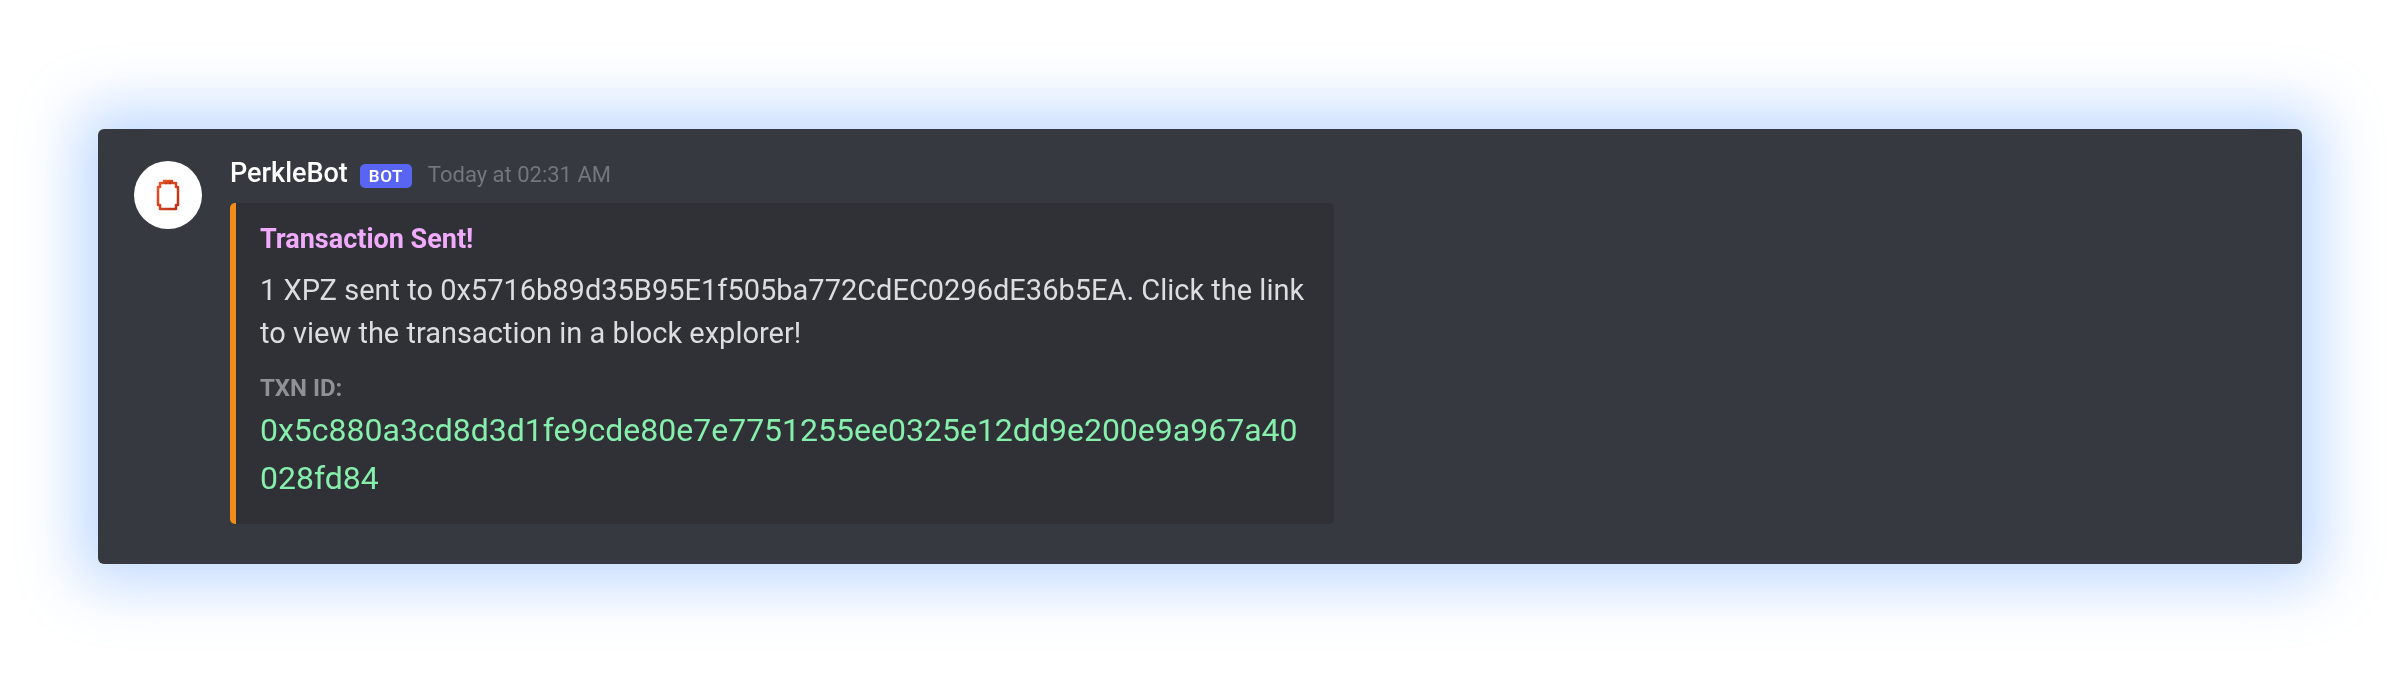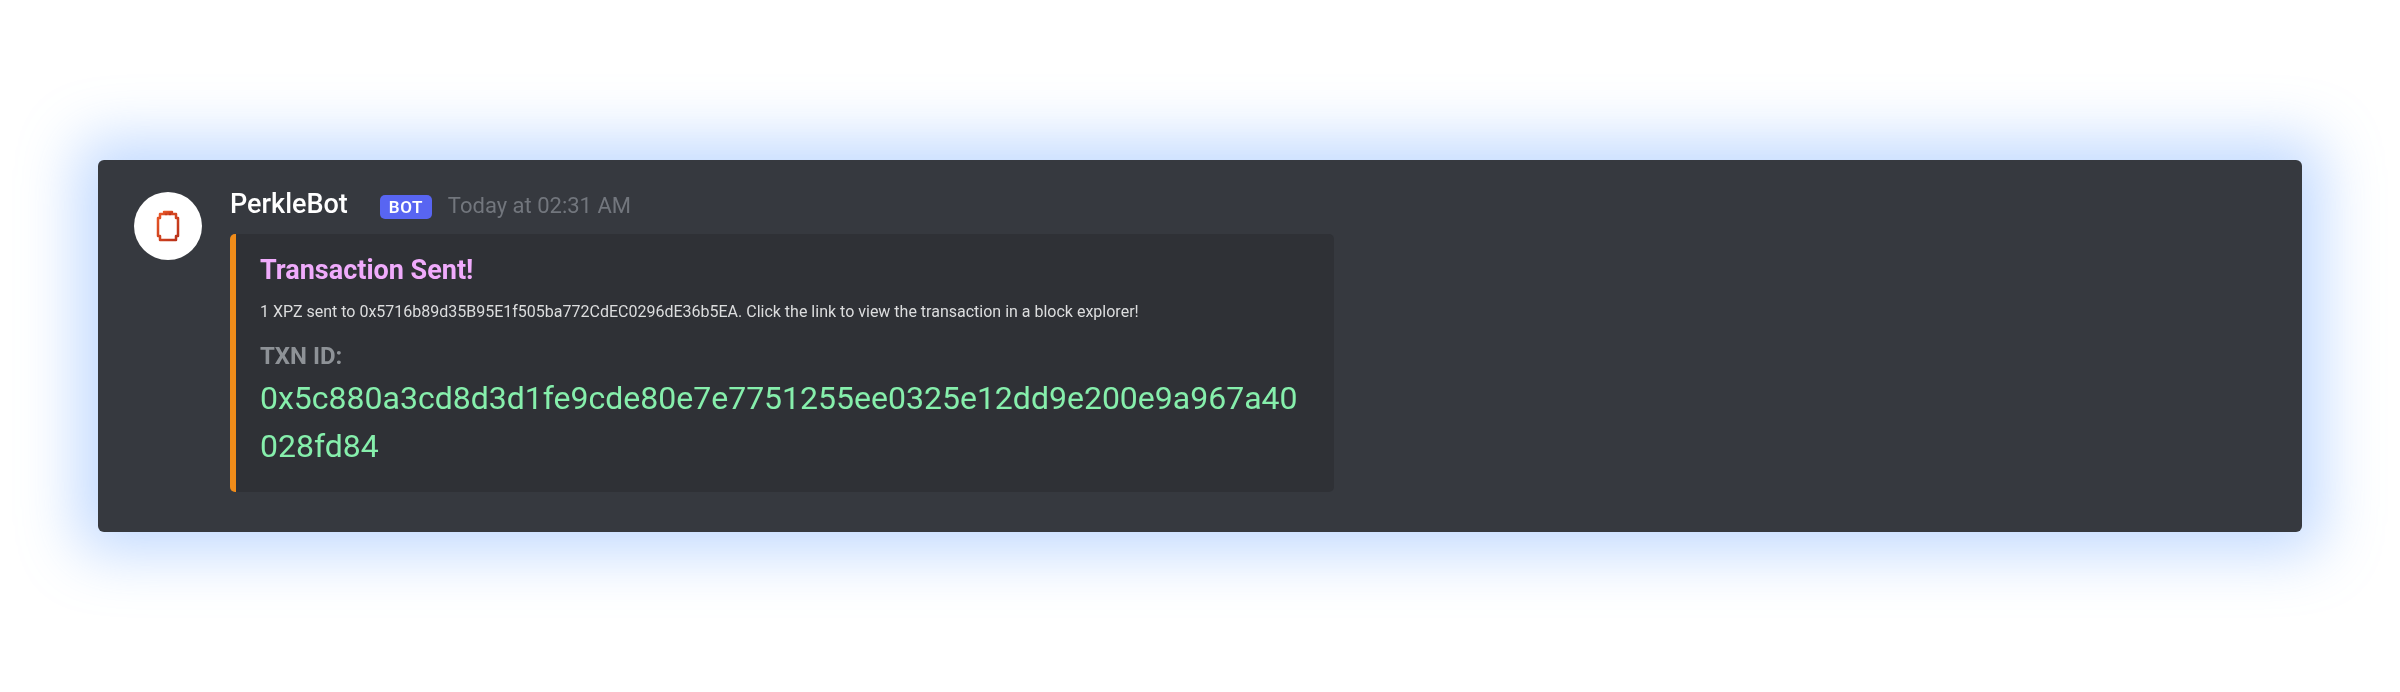--- a/index.html
+++ b/index.html
@@ -64,21 +64,20 @@
     }
     
     .bot-badge {
       background: #5865f2;
       color: #ffffff;
       font-size: 17px;
       font-weight: 600;
       padding: 2px 9px;
       border-radius: 5px;
       letter-spacing: 0.5px;
-      margin-left: 20px;
     }
     
     .timestamp {
       color: #72767d;
       font-size: 22px;
       margin-left: 4px;
     }
     
     .embed {
       background: #2f3136;
@@ -90,21 +89,21 @@
     
     .embed-title {
       color: #f0abfc;
       font-size: 27px;
       font-weight: 700;
       margin-bottom: 14px;
     }
     
     .embed-description {
       color: #dcddde;
-      font-size: 16px;
+      font-size: 29px;
       line-height: 1.5;
       margin-bottom: 14px;
     }
     
     .embed-txn-label {
       color: #8e9297;
       font-size: 24px;
       line-height: 1.5;
       font-weight: bold;
     }

